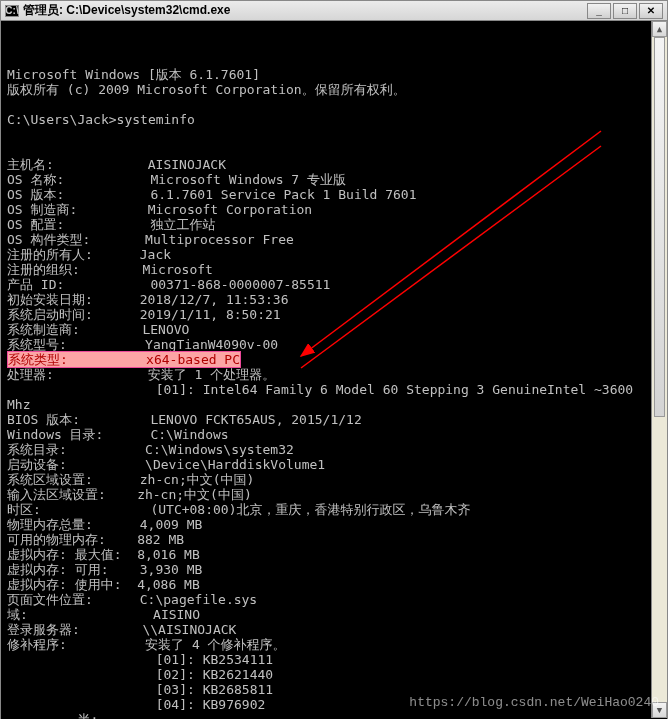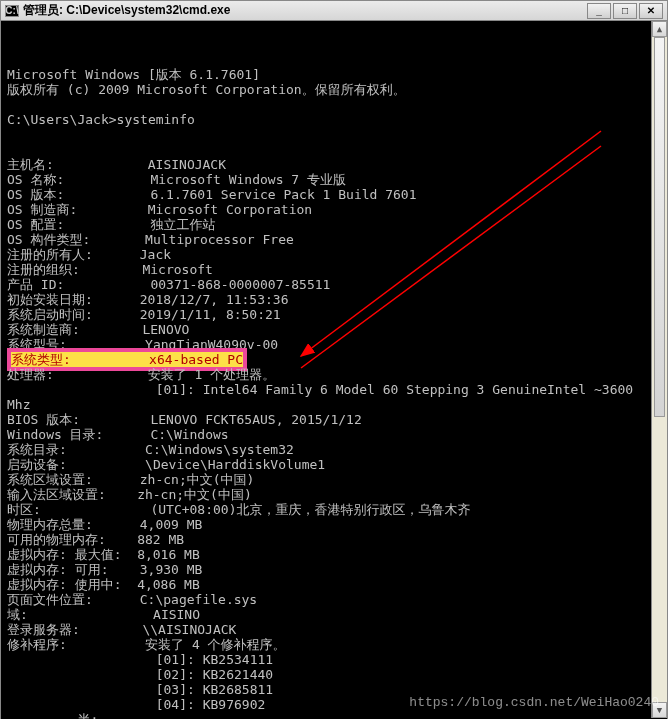--- a/index.html
+++ b/index.html
@@ -63,23 +63,23 @@
   font-size: 13px;
   line-height: 15px;
   padding: 0 6px;
   white-space: pre;
   height: calc(100% - 20px);
   overflow: hidden;
   position: relative;
   margin-top: 46px;
 }
 .hl {
-  background: #fde047;
+  background: #fca5a5;
   color: #b00000;
-  border: 4px solid #ec4899;
+  border: 1px solid #ec4899;
 }
 .overlay-arrow {
   position: absolute;
   pointer-events: none;
 }
 .watermark {
   position: absolute;
   right: 8px;
   bottom: 8px;
   color: rgba(255,255,255,0.55);

